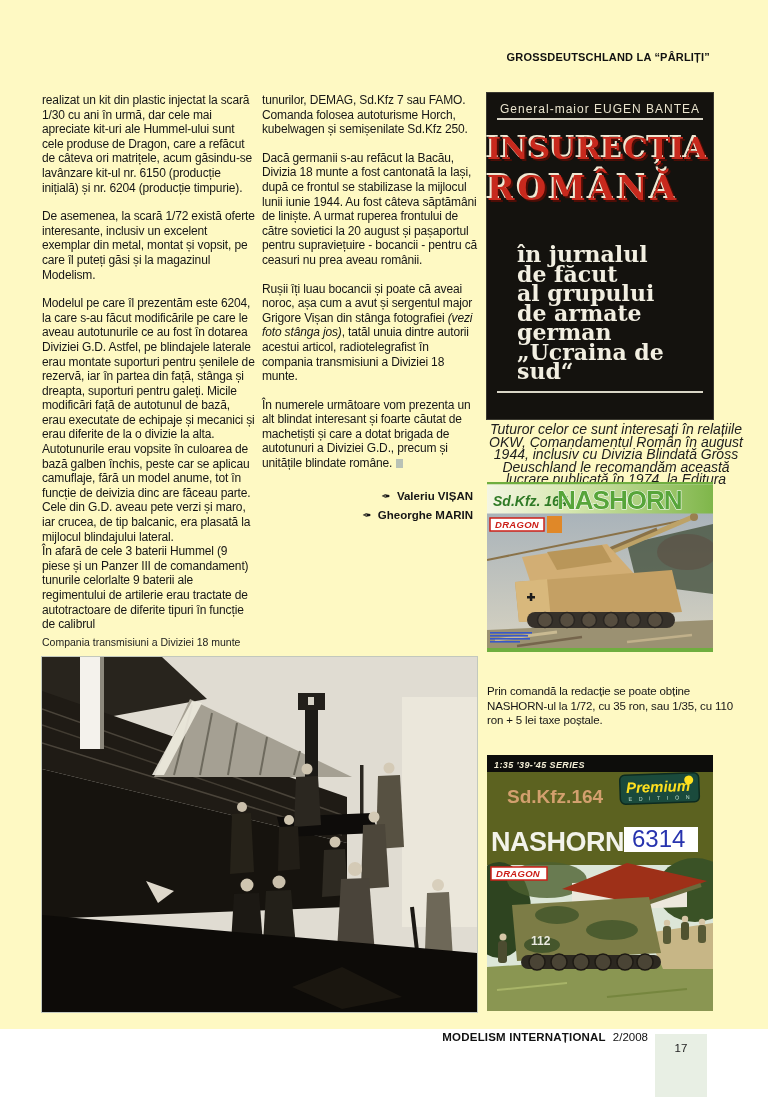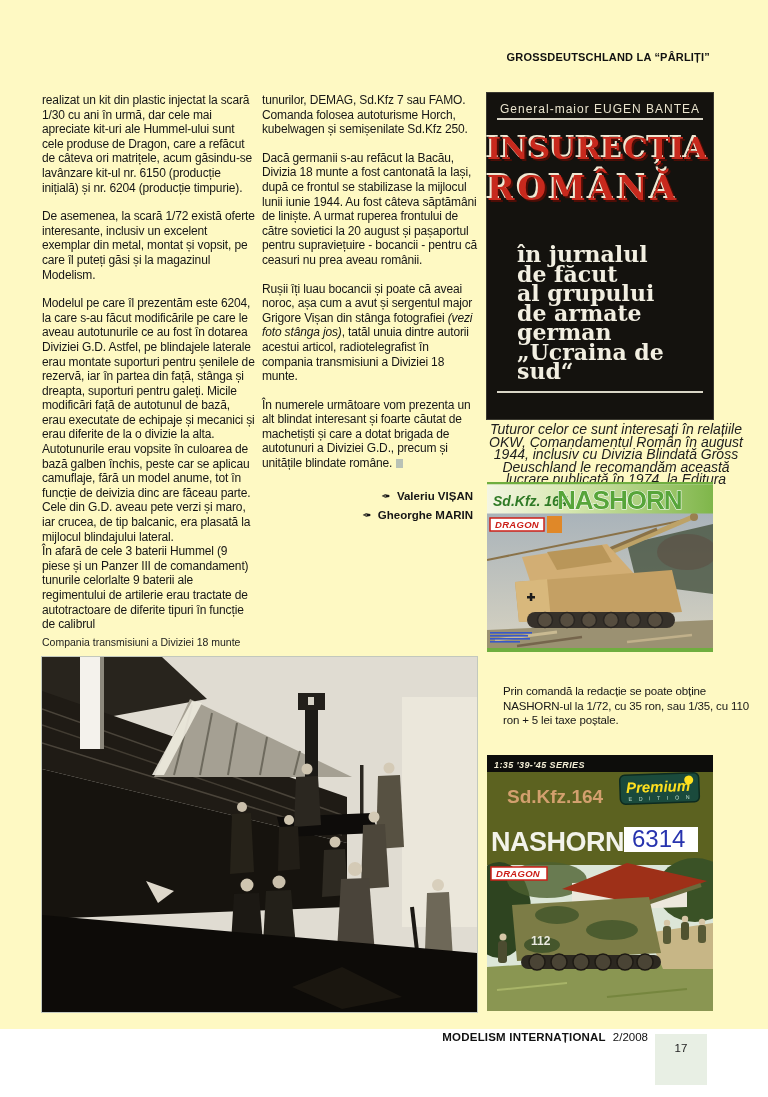--- a/index.html
+++ b/index.html
@@ -44,31 +44,31 @@
               text-shadow:-2px -2px 0 #efe7d2, 2px 2px 0 #4d0d06;}
   .book-title.l1{top:38px;font-size:30px;letter-spacing:0px;}
   .book-title.l2{top:76px;font-size:33px;letter-spacing:3px;}
   .book-subtitle{position:absolute;left:30px;top:152px;font-family:"DejaVu Serif",serif;
                  font-weight:bold;font-size:22px;line-height:19.5px;color:#f2efe1;}
   .book-caption{position:absolute;left:487px;top:423px;width:258px;text-align:center;
                 font-style:italic;font-size:14px;line-height:12.6px;color:#1d1d1d;}
 
   
   .order-text{position:absolute;left:487px;top:684px;width:262px;
-              font-size:11.5px;line-height:14.6px;letter-spacing:-.15px;margin-left:16px;}
+              font-size:11.5px;line-height:14.6px;letter-spacing:-.15px;}
 
   
   .boxart1{position:absolute;left:487px;top:482px;width:226px;height:170px;}
   .boxart2{position:absolute;left:487px;top:755px;width:226px;height:256px;}
 
   
   .footer-text{position:absolute;top:1031px;right:120px;font-size:11.5px;color:#111;}
   .footer-mag{font-weight:bold;letter-spacing:.2px;}
   .footer-issue{font-weight:normal;margin-left:7px;}
-  .page-num-box{position:absolute;left:655px;top:1034px;width:52px;height:51px;
+  .page-num-box{position:absolute;left:655px;top:1034px;width:52px;height:63px;
                 background:#e8efe4;}
   .page-num{display:block;text-align:center;margin-top:8px;font-size:11.5px;color:#222;}
 
   
   text{font-family:"Liberation Sans",sans-serif;}
   .t-skfz1{font-size:14px;font-weight:bold;font-style:italic;fill:#2f7a26;}
   .t-nash1{font-size:26px;font-weight:bold;fill:#57a53a;stroke:#ffffff;stroke-width:1.1;
            paint-order:stroke;letter-spacing:-1px;}
   .t-dragon{font-size:9.5px;font-weight:bold;font-style:italic;fill:#cc2018;letter-spacing:.3px;}
   .t-series{font-size:9px;font-weight:bold;font-style:italic;fill:#f4eed6;letter-spacing:.4px;}

